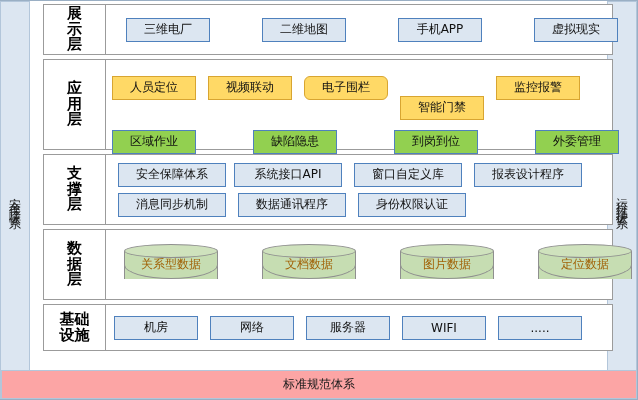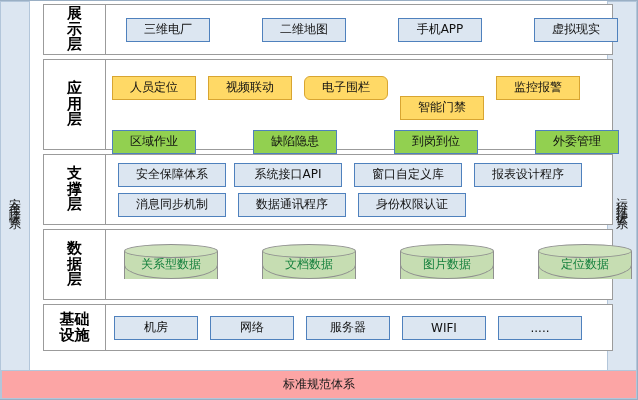--- a/index.html
+++ b/index.html
@@ -173,21 +173,21 @@
     box-sizing: border-box;
   }
   .cyl .cyl-label {
     position: absolute;
     left: 0; top: 0;
     width: 94px; height: 42px;
     display: flex;
     align-items: center;
     justify-content: center;
     font-size: 12px;
-    color: #15803d;
+    color: #a16207;
     white-space: nowrap;
   }
 
   
   .bottom-bar {
     position: absolute;
     left: 1px;
     top: 370px;
     width: 636px;
     height: 29px;

